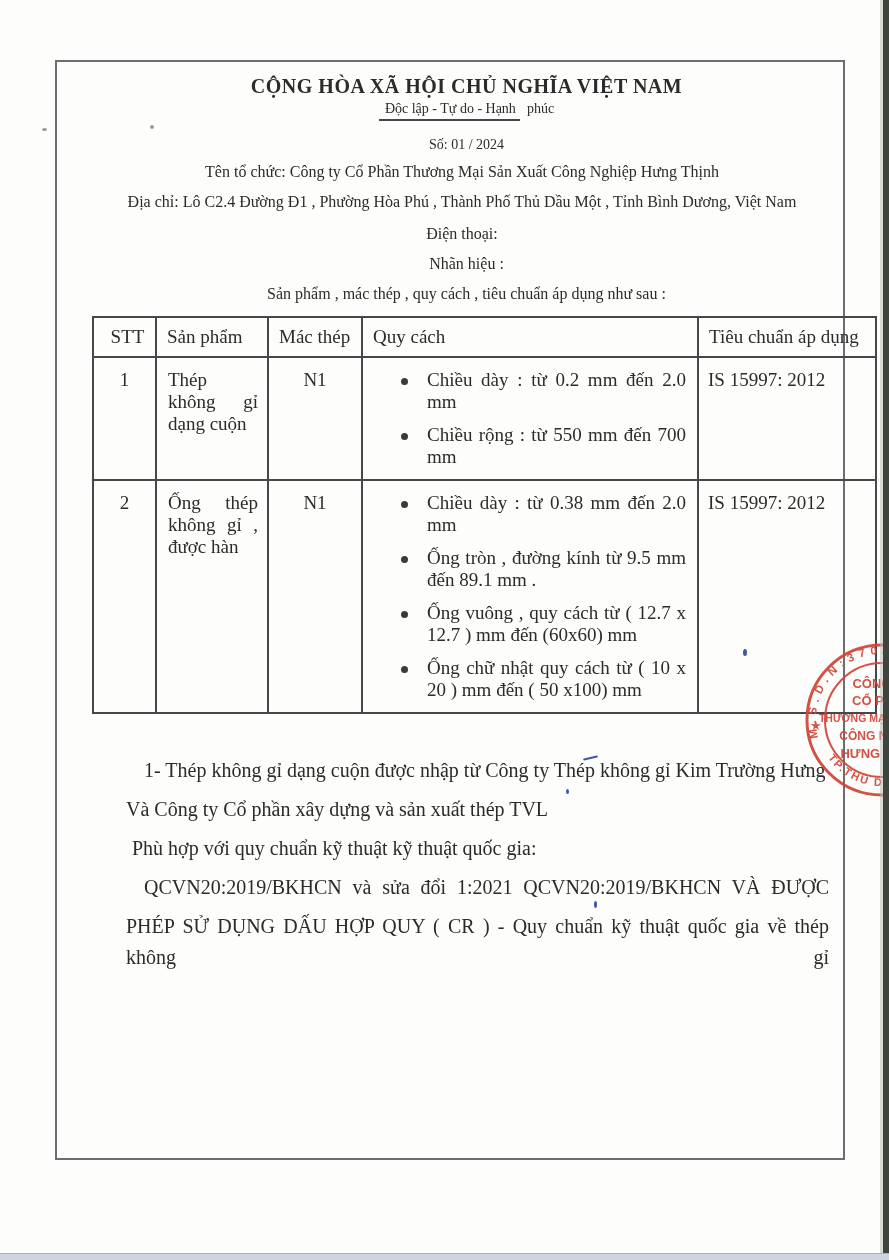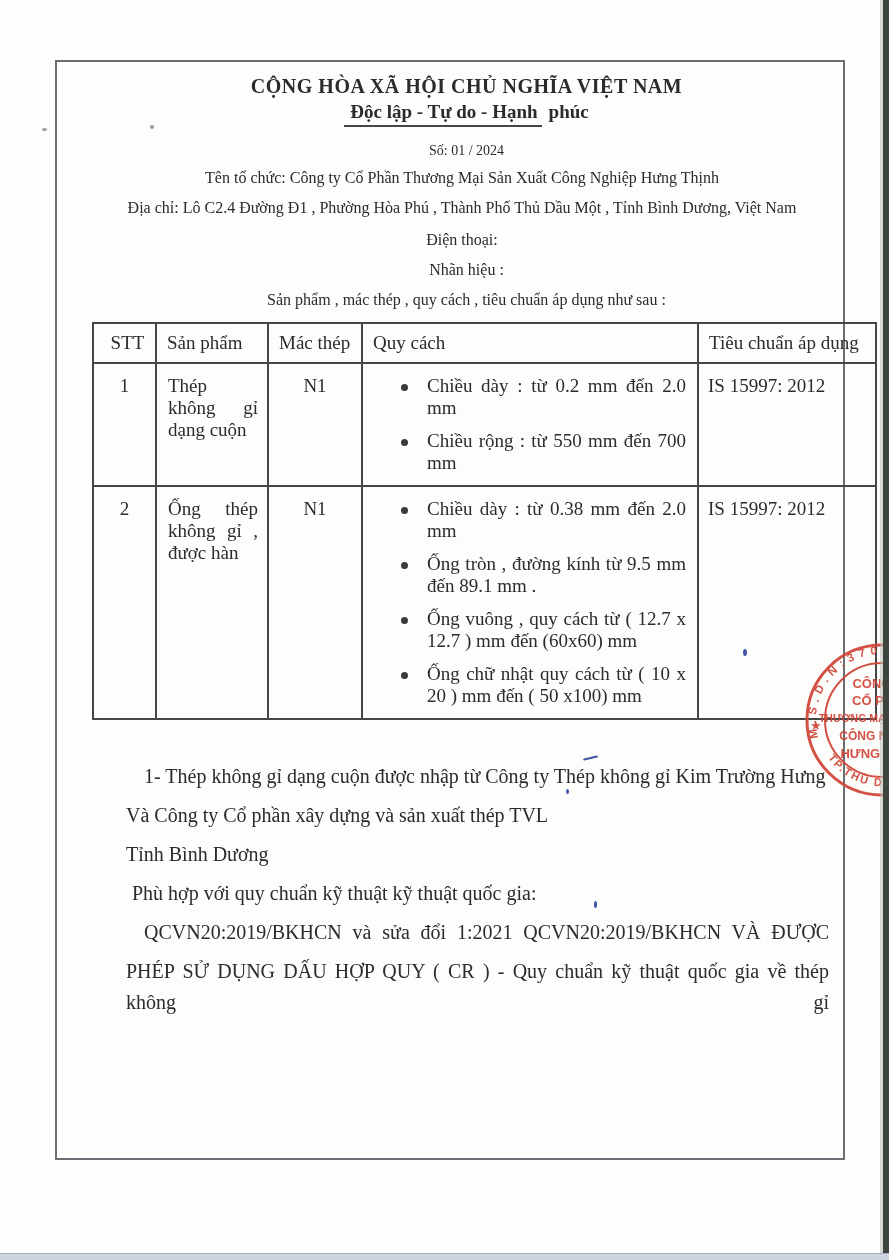--- a/index.html
+++ b/index.html
@@ -18,21 +18,21 @@
   .scan-edge-bottom{position:absolute;left:0;bottom:0;width:100%;height:6px;background:#cfd5e0;border-top:1px solid #a7aebc;z-index:51;}
 
   .doc-border{
     position:absolute;left:55px;top:60px;width:790px;height:1100px;
     border:2px solid #6a6e72;box-sizing:border-box;
     padding-top:13px;
     padding-left:33px;
   }
   .center{text-align:center;}
   .nat-title{font-size:20px;font-weight:bold;letter-spacing:.5px;}
-  .nat-motto{font-size:19px;font-weight:bold;margin-top:3px;text-align:center;}
+  .nat-motto{font-size:14px;font-weight:normal;margin-top:3px;text-align:center;}
   .motto-main{border-bottom:2.5px solid #43474b;padding:0 4px 2px 6px;display:inline-block;}
   .motto-tail{margin-left:7px;}
   .doc-title{font-size:23px;font-weight:bold;margin-top:28px;letter-spacing:.5px;}
   .doc-number{font-size:14px;margin-top:16px;}
 
   .info{margin:4px 40px 0 31px;font-size:16px;line-height:30px;text-align:center;}
   .info p{margin:0;}
   .info .p-address{max-width:706px;}
   .info .p-phone{margin-top:2px;}
   .info .indented{padding-left:9px;}
@@ -152,21 +152,20 @@
               </div>
         </td>
         <td class="cell-standard">IS 15997: 2012</td>
       </tr>
     </tbody>
       </table>
 
     <div class="notes">
       <div class="n-indent1">1- Thép không gỉ dạng cuộn được nhập từ Công ty Thép không gỉ Kim Trường Hưng</div>
       <div>Và Công ty Cổ phần xây dựng và sản xuất thép TVL</div>
-      <div>Tỉnh Bình Dương</div>
       <div class="n-intro">Phù hợp với quy chuẩn kỹ thuật kỹ thuật quốc gia:</div>
       <div class="n-qcvn1">QCVN20:2019/BKHCN và sửa đổi 1:2021 QCVN20:2019/BKHCN VÀ ĐƯỢC</div>
       <div class="n-qcvn2">PHÉP SỬ DỤNG DẤU HỢP QUY ( CR ) -  Quy chuẩn kỹ thuật quốc gia về thép không gỉ</div>
     </div>
 
   </div>
 
   <svg class="stamp" viewBox="0 0 180 180">
     <defs>
       <path id="arcTop" d="M 28,112.6 A 66 66 0 1 1 152,112.6" fill="none"></path>

